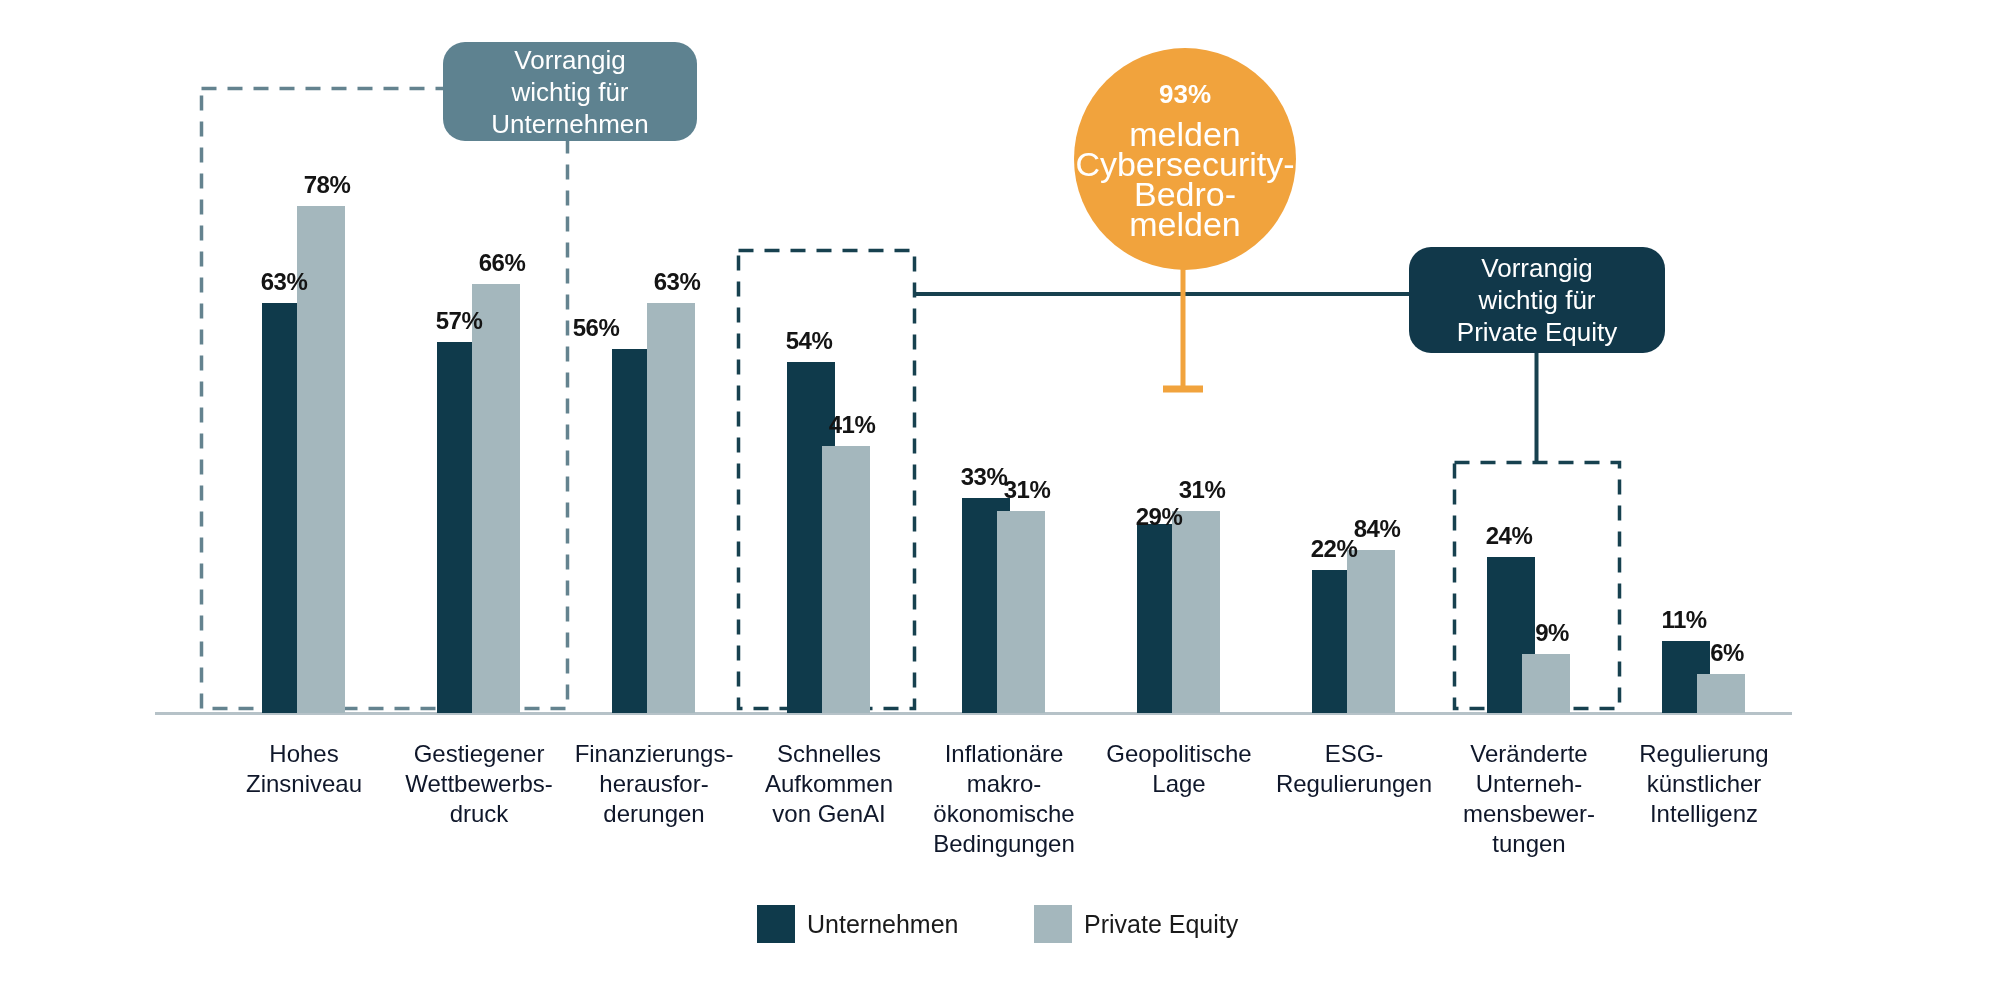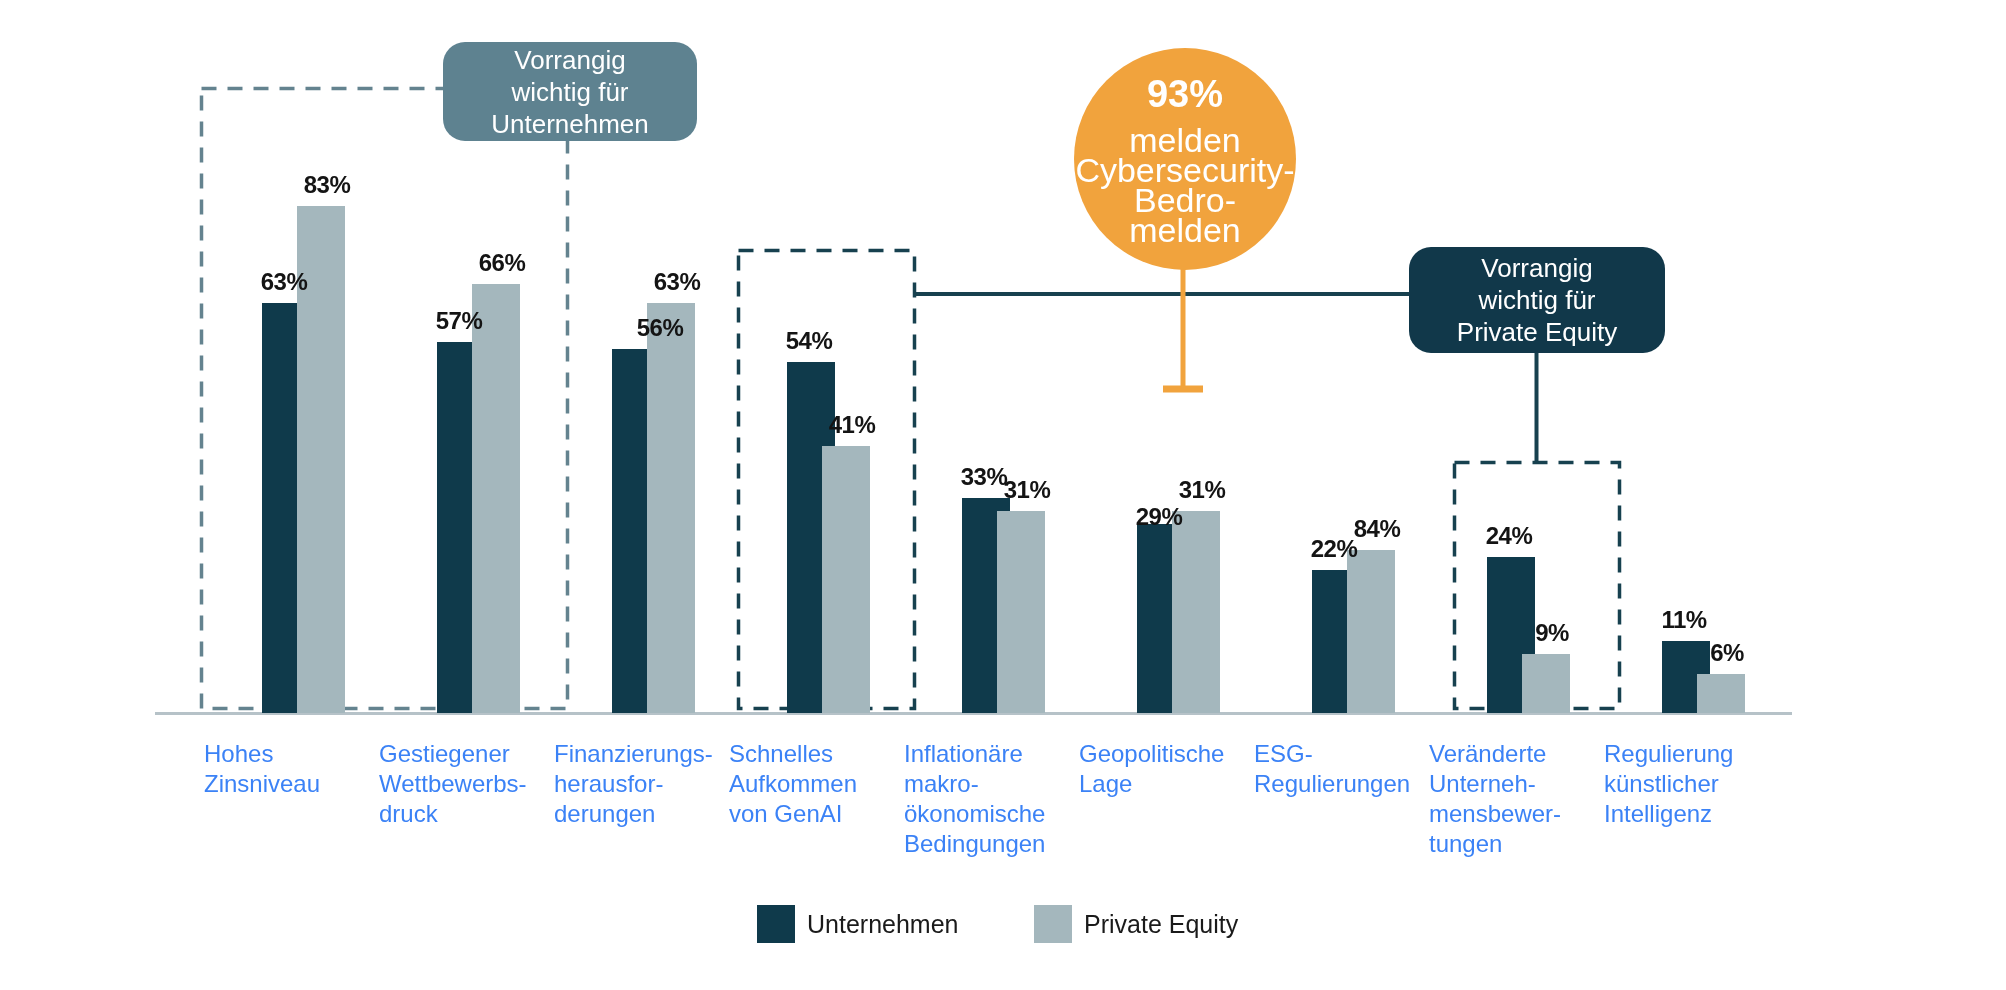--- a/index.html
+++ b/index.html
@@ -11,34 +11,34 @@
   
   .bar{position:absolute;bottom:277px;width:48px;}
   .bar.s0{z-index:1;}
   .bar.s1{z-index:2;}
 
   
   .val-label{position:absolute;width:140px;margin-left:-70px;text-align:center;
              font-size:24px;font-weight:700;letter-spacing:-0.5px;z-index:3;color:#141414;}
 
   
-  .cat-label{position:absolute;top:739px;width:200px;margin-left:-100px;text-align:left;
-             font-size:24px;line-height:30px;z-index:3;color:#3b82f6;}
+  .cat-label{position:absolute;top:739px;width:200px;margin-left:-100px;text-align:center;
+             font-size:24px;line-height:30px;z-index:3;color:#0f172a;}
 
   
   .callout{position:absolute;border-radius:22px;color:#ffffff;display:flex;flex-direction:column;
            align-items:center;justify-content:center;text-align:center;font-size:26px;line-height:32px;z-index:5;}
   #callout-unternehmen{left:443px;top:42px;width:254px;height:99px;}
   #callout-private-equity{left:1409px;top:247px;width:256px;height:106px;}
 
   
   #cyber-circle{position:absolute;left:1074px;top:48px;width:222px;height:222px;border-radius:50%;
                 color:#ffffff;display:flex;flex-direction:column;align-items:center;justify-content:center;
                 text-align:center;z-index:4;}
-  #cyber-circle .headline{font-size:38px;font-weight:700;margin-bottom:9px;}
+  #cyber-circle .headline{font-size:26px;font-weight:700;margin-bottom:9px;}
   #cyber-circle .body-line{font-size:34px;line-height:30px;}
 
   
   .legend-item{position:absolute;top:905px;height:38px;display:flex;align-items:center;z-index:3;}
   .legend-swatch{width:38px;height:38px;flex:0 0 38px;margin-right:12px;}
   .legend-label{font-size:25px;white-space:nowrap;}
   #legend-item-0{left:757px;}
   #legend-item-1{left:1034px;}
 </style>
 </head>
@@ -74,27 +74,27 @@
     <div class="body-line">melden</div>
     <div class="body-line">Cybersecurity-</div>
     <div class="body-line">Bedro-</div>
     <div class="body-line">melden</div>
   </div>
 
   <div id="bars-layer">
       <div class="bar s0" style="left: 262px; height: 410px; background-color: rgb(15, 58, 75);"></div>
       <div class="val-label" style="left: 284px; bottom: 694px;">63%</div>
       <div class="bar s1" style="left: 297px; height: 507px; background-color: rgb(164, 183, 189);"></div>
-      <div class="val-label" style="left: 327px; bottom: 791px;">83%</div>
+      <div class="val-label" style="left: 327px; bottom: 791px;">78%</div>
       <div class="bar s0" style="left: 437px; height: 371px; background-color: rgb(15, 58, 75);"></div>
       <div class="val-label" style="left: 459px; bottom: 655px;">57%</div>
       <div class="bar s1" style="left: 472px; height: 429px; background-color: rgb(164, 183, 189);"></div>
       <div class="val-label" style="left: 502px; bottom: 713px;">66%</div>
       <div class="bar s0" style="left: 612px; height: 364px; background-color: rgb(15, 58, 75);"></div>
-      <div class="val-label" style="left: 660px; bottom: 648px;">56%</div>
+      <div class="val-label" style="left: 596px; bottom: 648px;">56%</div>
       <div class="bar s1" style="left: 647px; height: 410px; background-color: rgb(164, 183, 189);"></div>
       <div class="val-label" style="left: 677px; bottom: 694px;">63%</div>
       <div class="bar s0" style="left: 787px; height: 351px; background-color: rgb(15, 58, 75);"></div>
       <div class="val-label" style="left: 809px; bottom: 635px;">54%</div>
       <div class="bar s1" style="left: 822px; height: 267px; background-color: rgb(164, 183, 189);"></div>
       <div class="val-label" style="left: 852px; bottom: 551px;">41%</div>
       <div class="bar s0" style="left: 962px; height: 215px; background-color: rgb(15, 58, 75);"></div>
       <div class="val-label" style="left: 984px; bottom: 499px;">33%</div>
       <div class="bar s1" style="left: 997px; height: 202px; background-color: rgb(164, 183, 189);"></div>
       <div class="val-label" style="left: 1027px; bottom: 486px;">31%</div>

